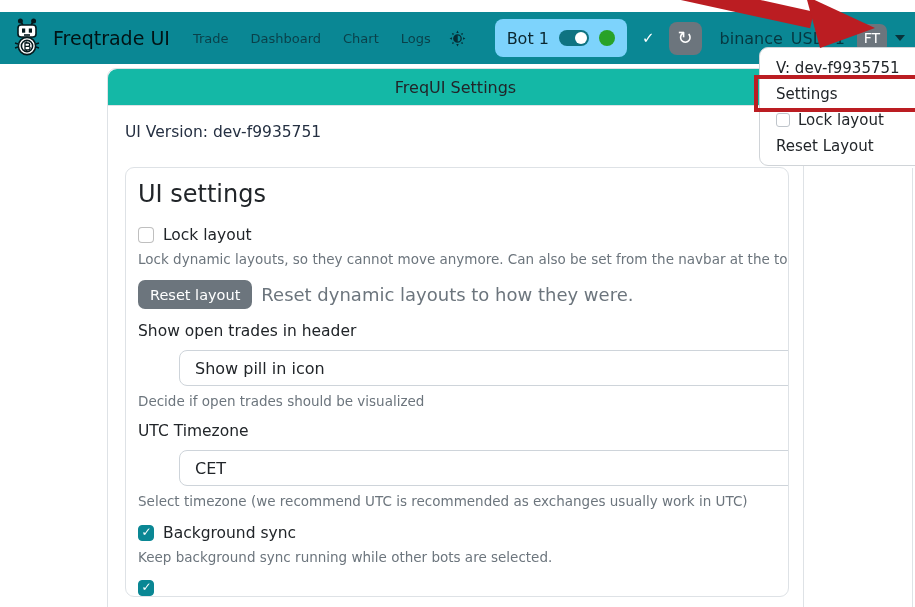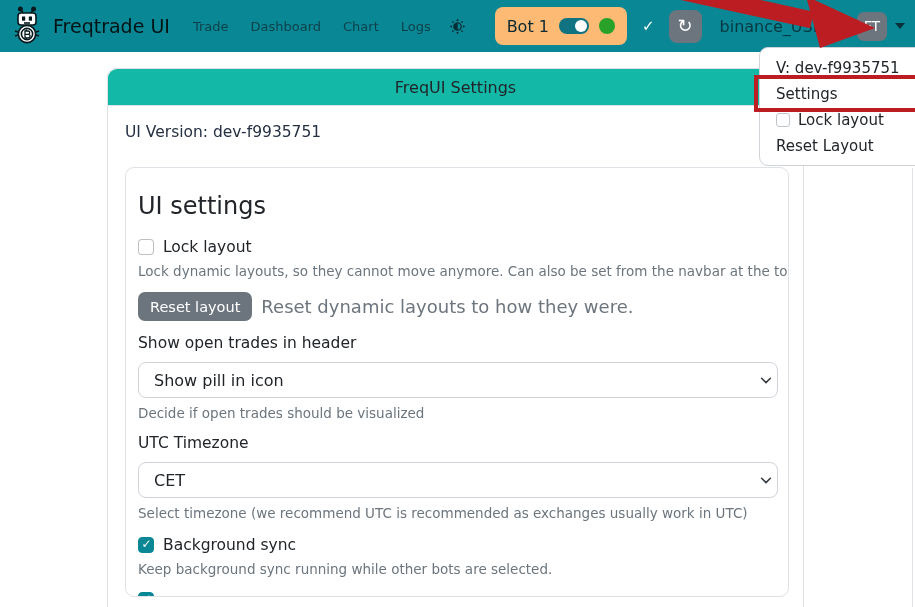--- a/index.html
+++ b/index.html
@@ -5,32 +5,32 @@
   * { margin:0; padding:0; box-sizing:border-box; }
   html,body { background:#fff; }
   .stage {
     position:relative; width:915px; height:607px; overflow:hidden;
     font-family:"DejaVu Sans","Liberation Sans",sans-serif;
     color:#212529; background:#fff;
   }
 
   
   .navbar {
-    position:absolute; left:0; top:0; width:915px; height:52px;
+    position:absolute; left:0; top:12px; width:915px; height:52px;
     background:#0a8794; display:flex; align-items:center; padding:0 8px 0 10px;
   }
   .brand { display:flex; align-items:center; gap:9px; cursor:pointer; }
   .brand-title { font-size:19px; font-weight:500; color:rgba(0,0,0,.86); white-space:nowrap; }
   .nav-links { display:flex; align-items:center; margin-left:12px; }
   .nav-link { font-size:13px; color:rgba(10,31,38,.68); padding:0 11px; white-space:nowrap; cursor:pointer; }
   .theme-btn { margin-left:6px; cursor:pointer; display:flex; align-items:center; }
 
   .nav-right { margin-left:auto; display:flex; align-items:center; }
   .bot-badge {
-    display:flex; align-items:center; gap:10px; background:#fdba74;
+    display:flex; align-items:center; gap:10px; background:#7dd3fc;
     border-radius:8px; height:38px; padding:0 12px; cursor:pointer;
   }
   .bot-badge-label { font-size:16px; color:#0b2730; white-space:nowrap; }
   .switch { position:relative; width:30px; height:16px; background:#0f7381; border-radius:8px; cursor:pointer; }
   .switch .knob { position:absolute; right:2px; top:2px; width:12px; height:12px; border-radius:50%; background:#fff; }
   .status-dot { width:16px; height:16px; border-radius:50%; background:#28a228; }
   .online-check { color:#fff; font-size:15px; font-weight:bold; margin-left:15px; }
   .reload-btn {
     margin-left:14px; width:33px; height:33px; border-radius:8px; background:#6c757d;
     color:#fff; display:flex; align-items:center; justify-content:center;
@@ -72,21 +72,21 @@
     border-radius:9px 9px 0 0; display:flex; align-items:center; justify-content:center;
     font-size:16px; color:#212529;
   }
   .card-body { padding:17px; }
   .ui-version { font-size:15.5px; color:#253042; margin-bottom:26px; white-space:nowrap; }
 
   .inner-box {
     width:664px; height:430px; border:1px solid #dee2e6; border-radius:9px;
     padding:8px 12px; overflow:hidden;
   }
-  .section-heading { font-size:24px; color:#212529; margin:16px 0 18px 0; }
+  .section-heading { font-size:24px; color:#212529; margin:4px 0 18px 0; }
 
   .check-row { display:flex; align-items:center; gap:9px; }
   .checkbox {
     width:16px; height:16px; border-radius:4px; flex:0 0 auto;
     border:1px solid rgba(0,0,0,.25); background:#fff; position:relative; cursor:pointer;
   }
   .checkbox.checked { background:#0a8794; border-color:#0a8794; }
   .checkbox.checked::after {
     content:"✓"; position:absolute; left:2.5px; top:-1px; color:#fff; font-size:12px; font-weight:bold;
   }
@@ -98,21 +98,21 @@
     background:#6c757d; color:#fff; border:none; border-radius:7px;
     font-size:14.5px; padding:5px 12px; height:29px; cursor:pointer;
     font-family:inherit; white-space:nowrap;
   }
   .reset-desc { font-size:18px; color:#6c757d; white-space:nowrap; }
 
   .form-label { font-size:15.5px; color:#212529; margin-top:13px; white-space:nowrap; }
   .form-select {
     margin-top:10px; width:640px; height:36px; border:1px solid #ced4da; border-radius:8px;
     display:flex; align-items:center; justify-content:space-between;
-    padding:0 4px 0 15px; font-size:16px; color:#212529; cursor:pointer; background:#fff;
+    padding:0 4px 0 15px; font-size:16px; color:#212529; cursor:pointer; background:#fff;margin-left:41px;
   }
   .chevron { display:flex; align-items:center; }
   .gap-chk { margin-top:15px; }
 
   .right-hairline {
     position:absolute; left:912px; top:168px; width:1px; height:439px;
     background:#dee2e6;
   }
 </style>
 </head>

